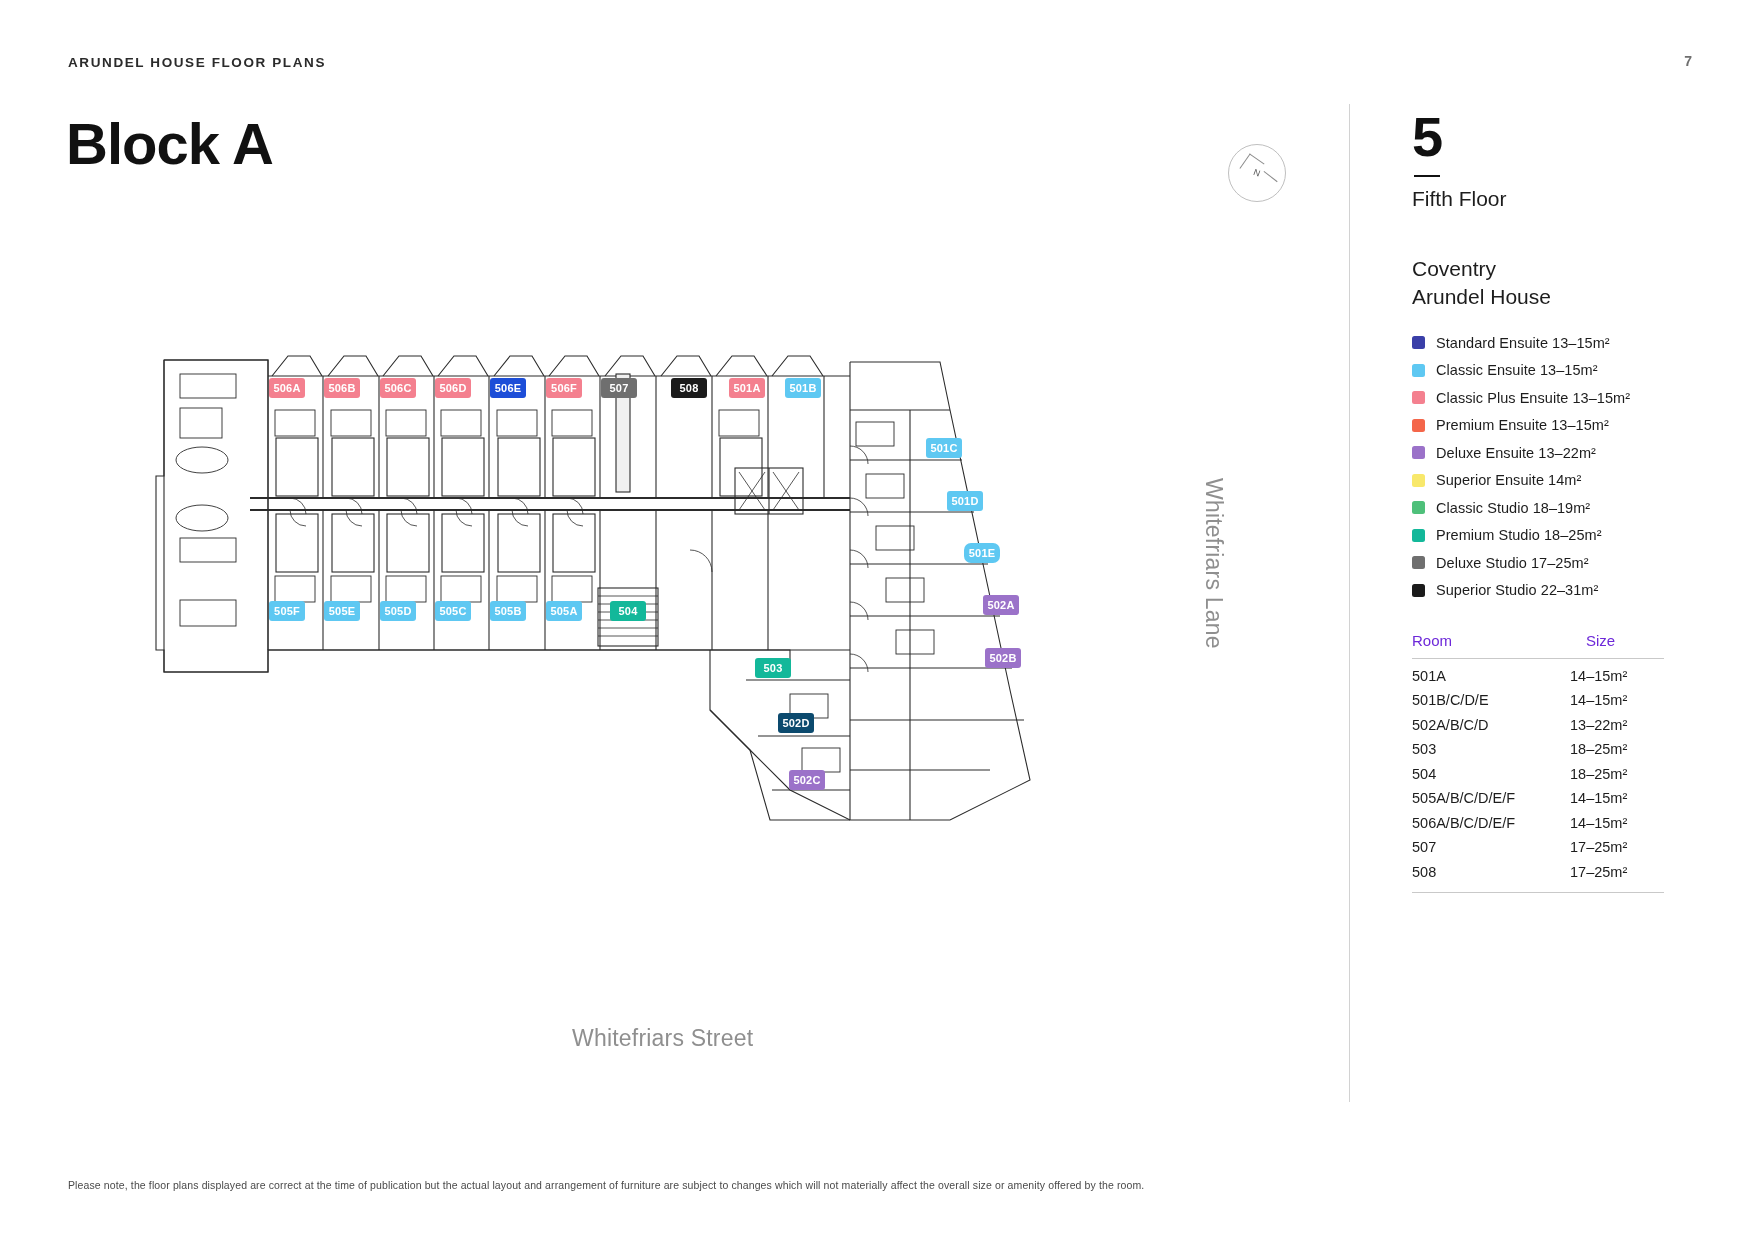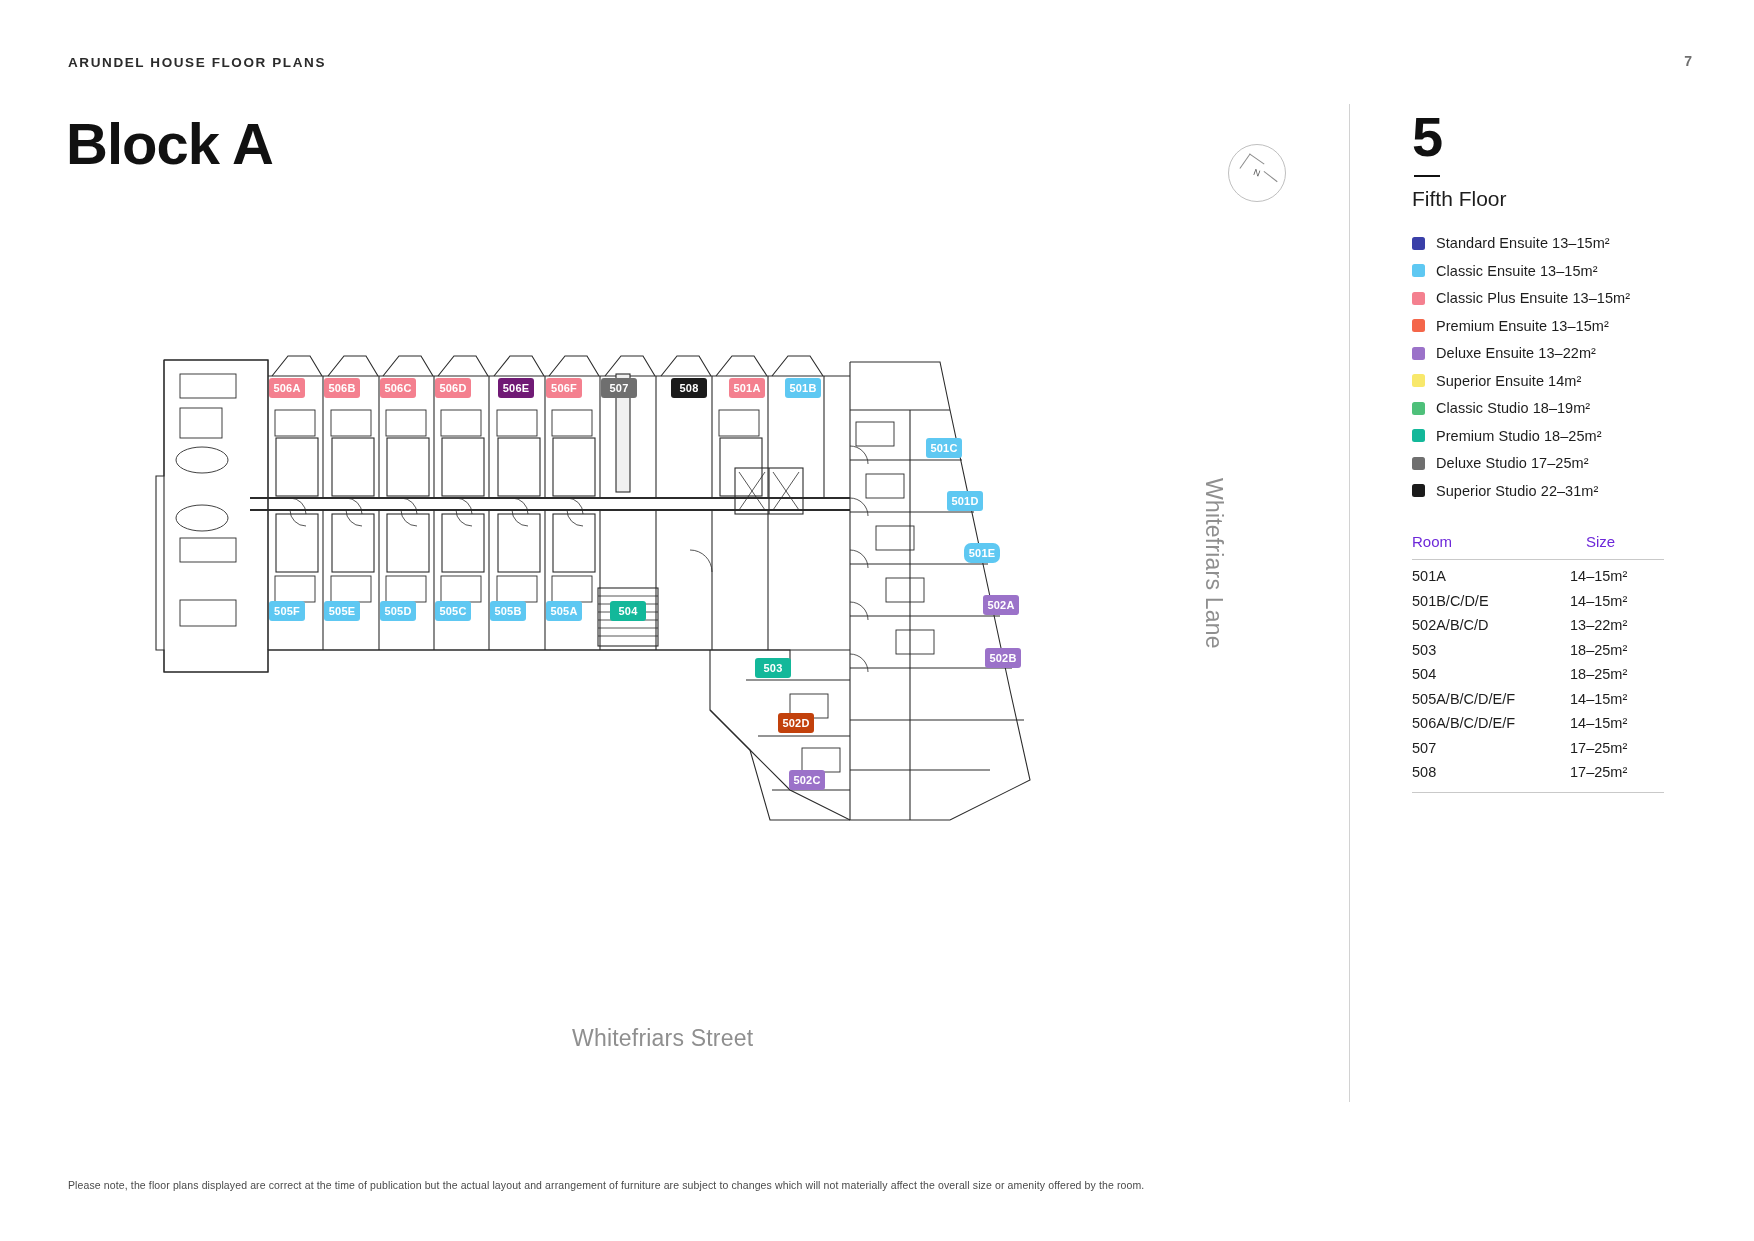--- a/index.html
+++ b/index.html
@@ -269,54 +269,58 @@
           <path d="M700 304 A18 18 0 0 1 718 322"></path>
         </g>
       </g>
     </svg>
 
     <div>
         <div class="room-tag" style="left: 119px; top: 28px; background: rgb(244, 128, 143);">506A</div>
         <div class="room-tag" style="left: 174px; top: 28px; background: rgb(244, 128, 143);">506B</div>
         <div class="room-tag" style="left: 230px; top: 28px; background: rgb(244, 128, 143);">506C</div>
         <div class="room-tag" style="left: 285px; top: 28px; background: rgb(244, 128, 143);">506D</div>
-        <div class="room-tag" style="left: 340px; top: 28px; background: #701a75; margin-left: 8px;">506E</div>
+        <div class="room-tag" style="left: 340px; top: 28px; background: #1d4ed8;">506E</div>
         <div class="room-tag" style="left: 396px; top: 28px; background: rgb(244, 128, 143);">506F</div>
         <div class="room-tag" style="left: 451px; top: 28px; background: rgb(111, 111, 111);">507</div>
         <div class="room-tag" style="left: 521px; top: 28px; background: rgb(27, 27, 27);">508</div>
         <div class="room-tag" style="left: 579px; top: 28px; background: rgb(244, 128, 143);">501A</div>
         <div class="room-tag" style="left: 635px; top: 28px; background: rgb(94, 200, 242);">501B</div>
         <div class="room-tag" style="left: 776px; top: 88px; background: rgb(94, 200, 242);">501C</div>
         <div class="room-tag" style="left: 797px; top: 141px; background: rgb(94, 200, 242);">501D</div>
         <div class="room-tag" style="left: 814px; top: 193px; background: rgb(94, 200, 242); border-radius: 7px;">501E</div>
         <div class="room-tag" style="left: 833px; top: 245px; background: rgb(155, 114, 201);">502A</div>
         <div class="room-tag" style="left: 835px; top: 298px; background: rgb(155, 114, 201);">502B</div>
         <div class="room-tag" style="left: 119px; top: 251px; background: rgb(94, 200, 242);">505F</div>
         <div class="room-tag" style="left: 174px; top: 251px; background: rgb(94, 200, 242);">505E</div>
         <div class="room-tag" style="left: 230px; top: 251px; background: rgb(94, 200, 242);">505D</div>
         <div class="room-tag" style="left: 285px; top: 251px; background: rgb(94, 200, 242);">505C</div>
         <div class="room-tag" style="left: 340px; top: 251px; background: rgb(94, 200, 242);">505B</div>
         <div class="room-tag" style="left: 396px; top: 251px; background: rgb(94, 200, 242);">505A</div>
         <div class="room-tag" style="left: 460px; top: 251px; background: rgb(19, 184, 154);">504</div>
         <div class="room-tag" style="left: 605px; top: 308px; background: rgb(19, 184, 154);">503</div>
-        <div class="room-tag" style="left: 628px; top: 363px; background: #c2410c;">502D</div>
+        <div class="room-tag" style="left: 628px; top: 363px; background: #0c4a6e;">502D</div>
         <div class="room-tag" style="left: 639px; top: 420px; background: rgb(155, 114, 201);">502C</div>
       </div>
   </div>
 
   <div class="street-bottom">Whitefriars Street</div>
   <div class="street-right">Whitefriars Lane</div>
 
   <div class="footnote">Please note, the floor plans displayed are correct at the time of publication but the actual layout and arrangement of furniture are subject to changes which will not materially affect the overall size or amenity offered by the room.</div>
 
   <div class="rp">
     <div class="floor-num">5</div>
     <div class="floor-rule"></div>
     <div class="floor-name">Fifth Floor</div>
 
+    <div class="dev-name">
+      <div>Coventry</div>
+      <div>Arundel House</div>
+    </div>
 
     <div class="legend">
         <div class="legend-row">
           <span class="swatch" style="background: rgb(58, 63, 168);"></span>
           <span class="legend-label">Standard Ensuite 13–15m²</span>
         </div>
         <div class="legend-row">
           <span class="swatch" style="background: rgb(94, 200, 242);"></span>
           <span class="legend-label">Classic Ensuite 13–15m²</span>
         </div>

